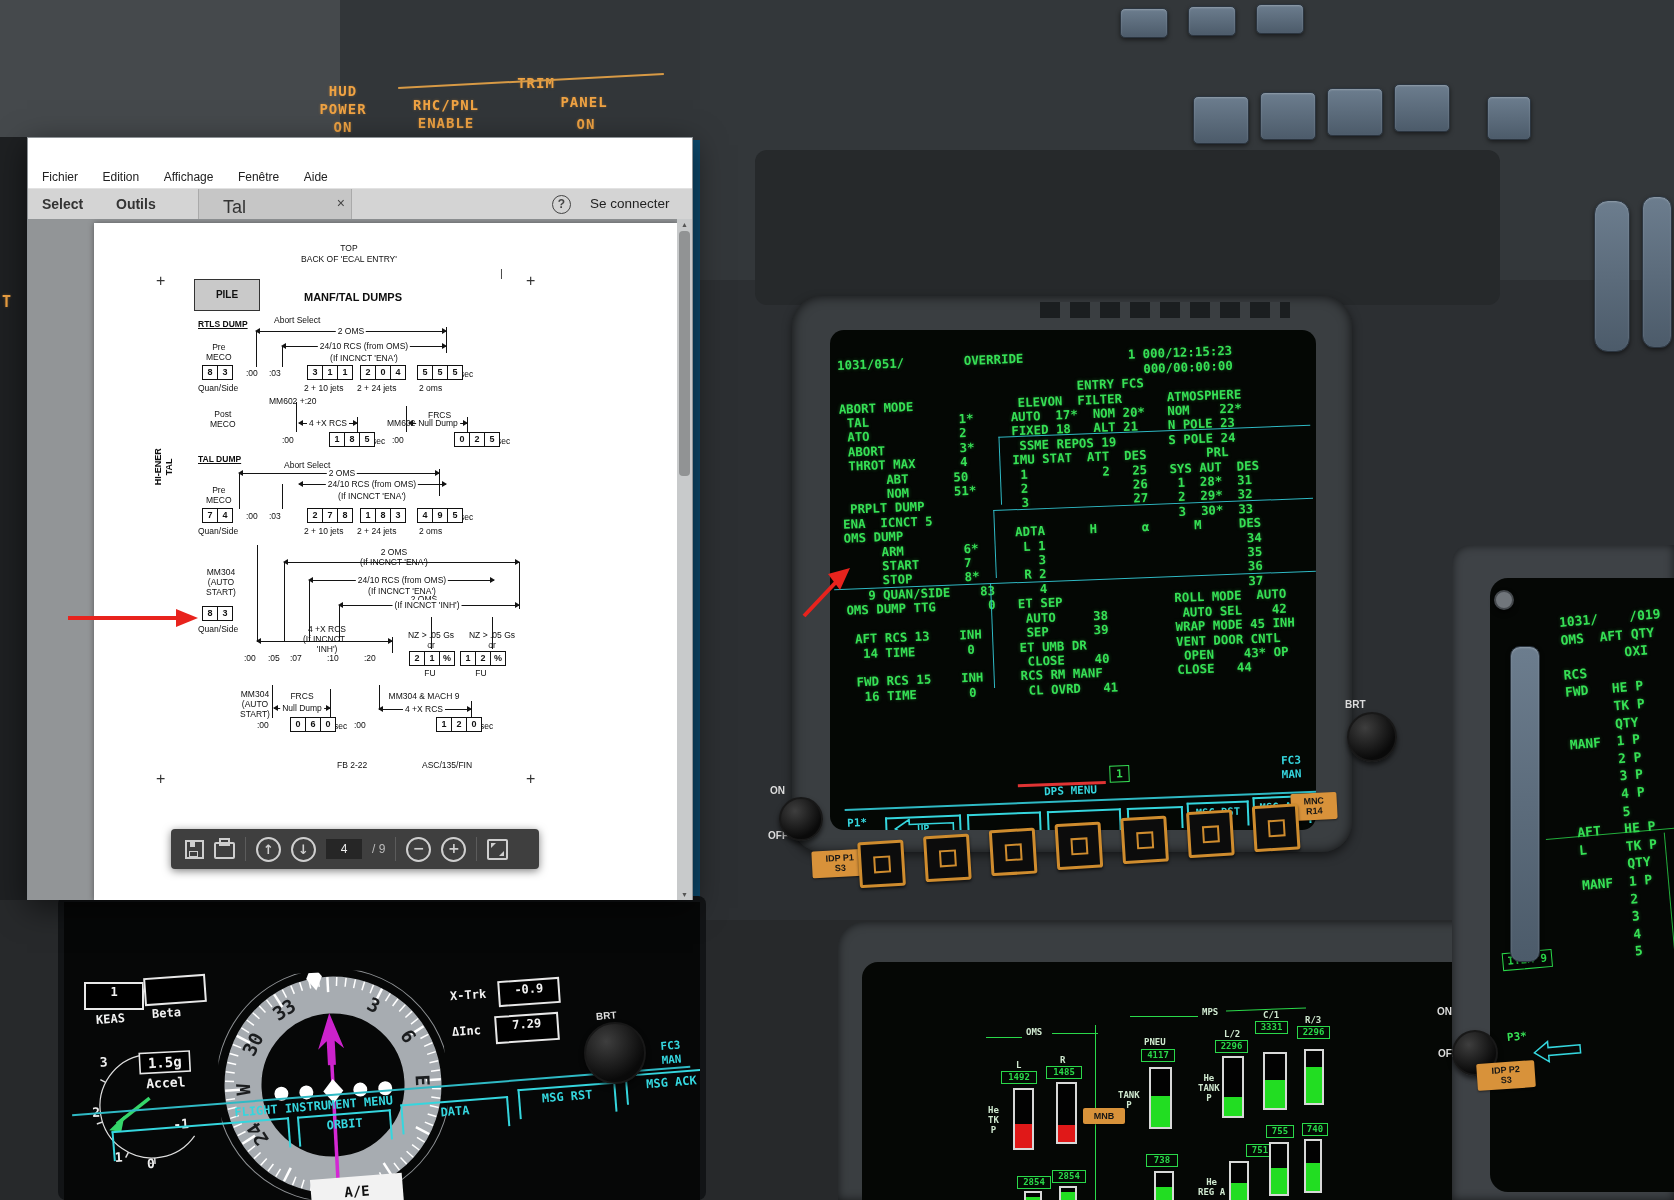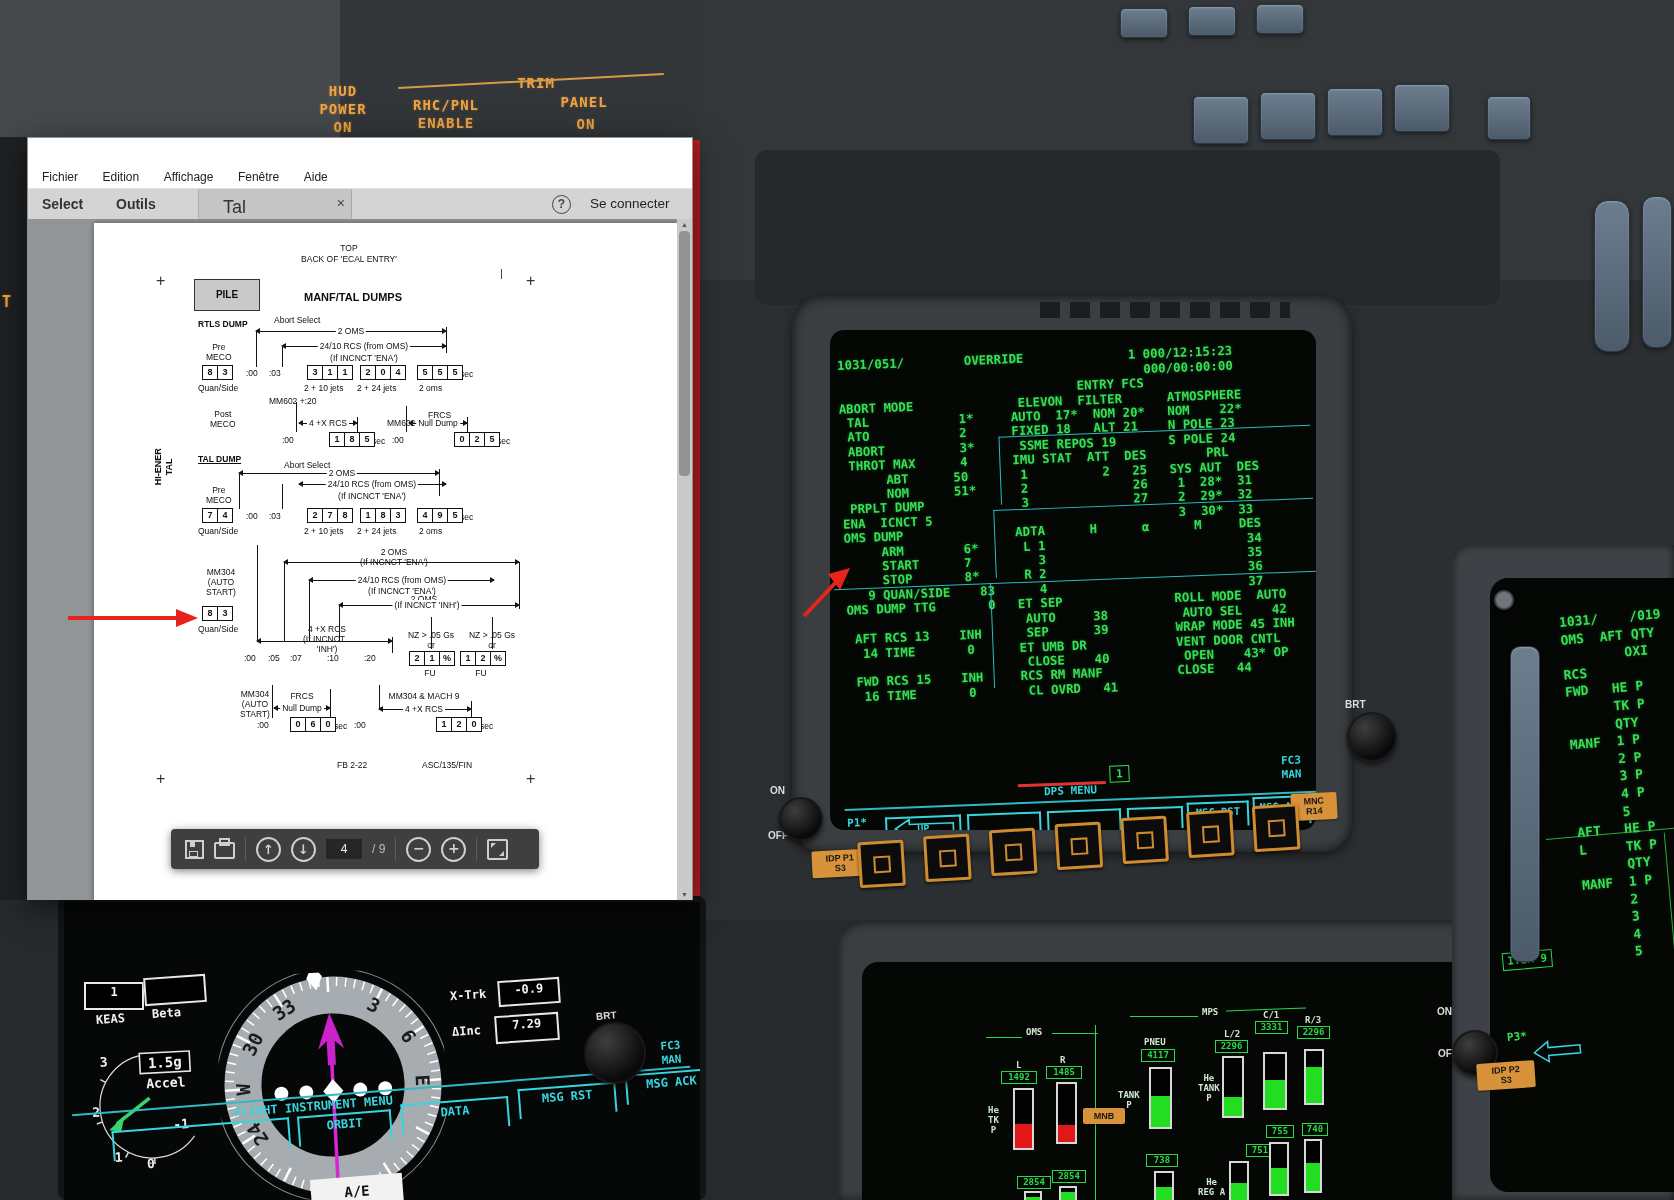--- a/index.html
+++ b/index.html
@@ -1,16 +1,16 @@
 <!DOCTYPE html>
 <html><head>
 <meta charset="utf-8">
 <style>
   html,body{margin:0;padding:0;background:#202224}
-  #stage{position:relative;width:1674px;height:1200px;overflow:hidden;background:#b91c1c;font-family:"Liberation Sans",sans-serif}
+  #stage{position:relative;width:1674px;height:1200px;overflow:hidden;background:#0c4a6e;font-family:"Liberation Sans",sans-serif}
   .a{position:absolute}
   .ml{white-space:pre-line}
   .cc{transform:translateX(-50%)}
   
   .clab{position:absolute;color:#f0a343;font:bold 14px/1.3 "DejaVu Sans Mono",monospace;letter-spacing:1px;text-align:center;white-space:pre-line;text-shadow:0 0 3px rgba(240,160,60,.35)}
   .pbtn{position:absolute;background:linear-gradient(#6c7d8e,#4c5b6a);border:1px solid #2b3540;border-radius:5px;box-shadow:inset 0 1px 2px rgba(255,255,255,.25),0 2px 4px rgba(0,0,0,.5)}
   .knob{position:absolute;border-radius:50%;background:radial-gradient(circle at 35% 30%,#3e3e3e,#0a0a0a 70%);border:2px solid #181818;box-shadow:0 3px 5px rgba(0,0,0,.6)}
   .tag{position:absolute;background:#d8923a;color:#161616;font:bold 9px/1.15 "Liberation Sans",sans-serif;text-align:center;padding:3px 3px;border-radius:2px;white-space:pre-line;box-shadow:0 1px 2px rgba(0,0,0,.5)}
   .wlab{position:absolute;color:#ddd;font:bold 10px/1.2 "Liberation Sans",sans-serif}
   .obtn{position:absolute;width:40px;height:40px;background:#0c0c0c;border:3px solid #cf8c2e;border-radius:3px;display:flex;align-items:center;justify-content:center;box-shadow:0 2px 3px rgba(0,0,0,.6)}
@@ -481,21 +481,21 @@
         <div class="pl cc" style="left:255px;top:31px">BACK OF 'ECAL ENTRY'</div>
         <div class="a" style="left:100px;top:56px;width:64px;height:30px;background:#c9c9c9;border:1px solid #333;text-align:center;font:bold 10px/30px 'Liberation Sans',sans-serif;color:#111"><span>PILE</span></div>
         <div class="pl plb" style="left:210px;top:68px;font-size:11px">MANF/TAL DUMPS</div>
         <div class="cmark" style="left:62px;top:50px">+</div>
         <div class="cmark" style="left:432px;top:50px">+</div>
         <div class="cmark" style="left:62px;top:548px">+</div>
         <div class="cmark" style="left:432px;top:548px">+</div>
         <div class="cmark" style="left:100px;top:610px;font-size:11px">|</div>
         <div class="cmark" style="left:406px;top:42px;font-size:11px">|</div>
 
-        <div class="pl plb" style="left:104px;top:96px;">RTLS DUMP</div>
+        <div class="pl plb" style="left:104px;top:96px;text-decoration:underline">RTLS DUMP</div>
         <div class="pl" style="left:180px;top:92px">Abort Select</div>
         <div class="hl al ar" style="left:162px;top:108px;width:190px"></div>
         <div class="pl cc onl" style="left:257px;top:103px">2 OMS</div>
         <div class="hl al ar" style="left:188px;top:123px;width:164px"></div>
         <div class="pl cc onl" style="left:270px;top:118px">24/10 RCS (from OMS)</div>
         <div class="pl cc" style="left:270px;top:130px">(If INCNCT 'ENA')</div>
         <div class="pl ml" style="left:112px;top:119px">Pre
 MECO</div>
         <div class="vl" style="left:162px;top:108px;height:36px"></div>
         <div class="vl" style="left:188px;top:123px;height:21px"></div>

